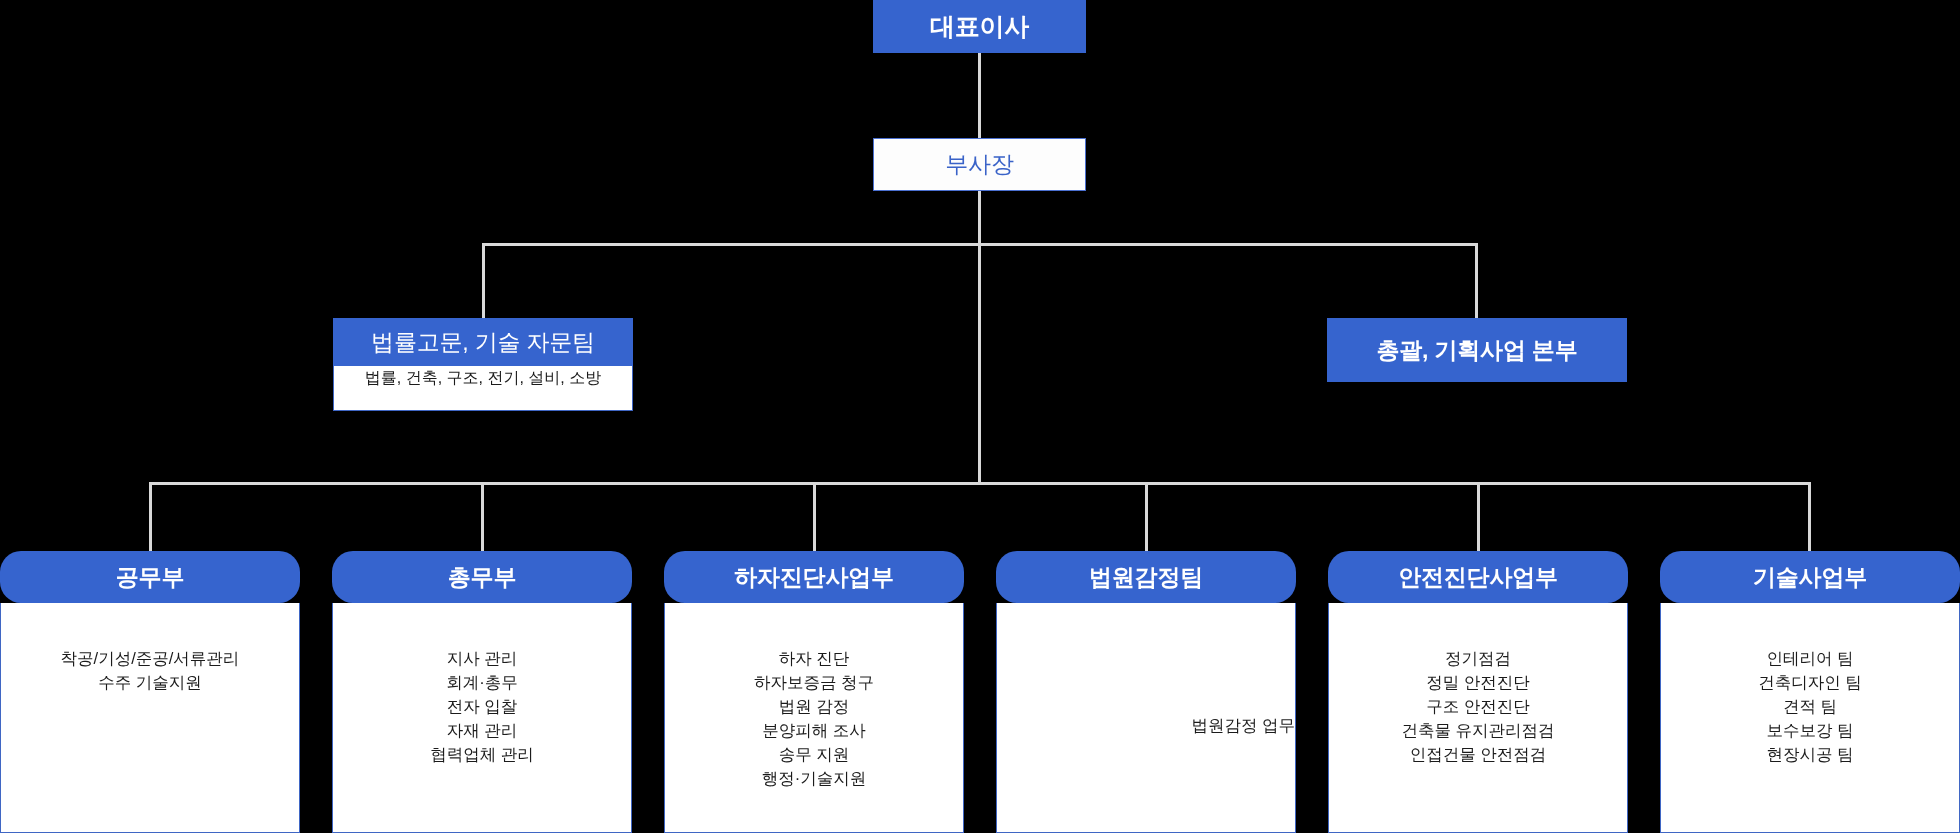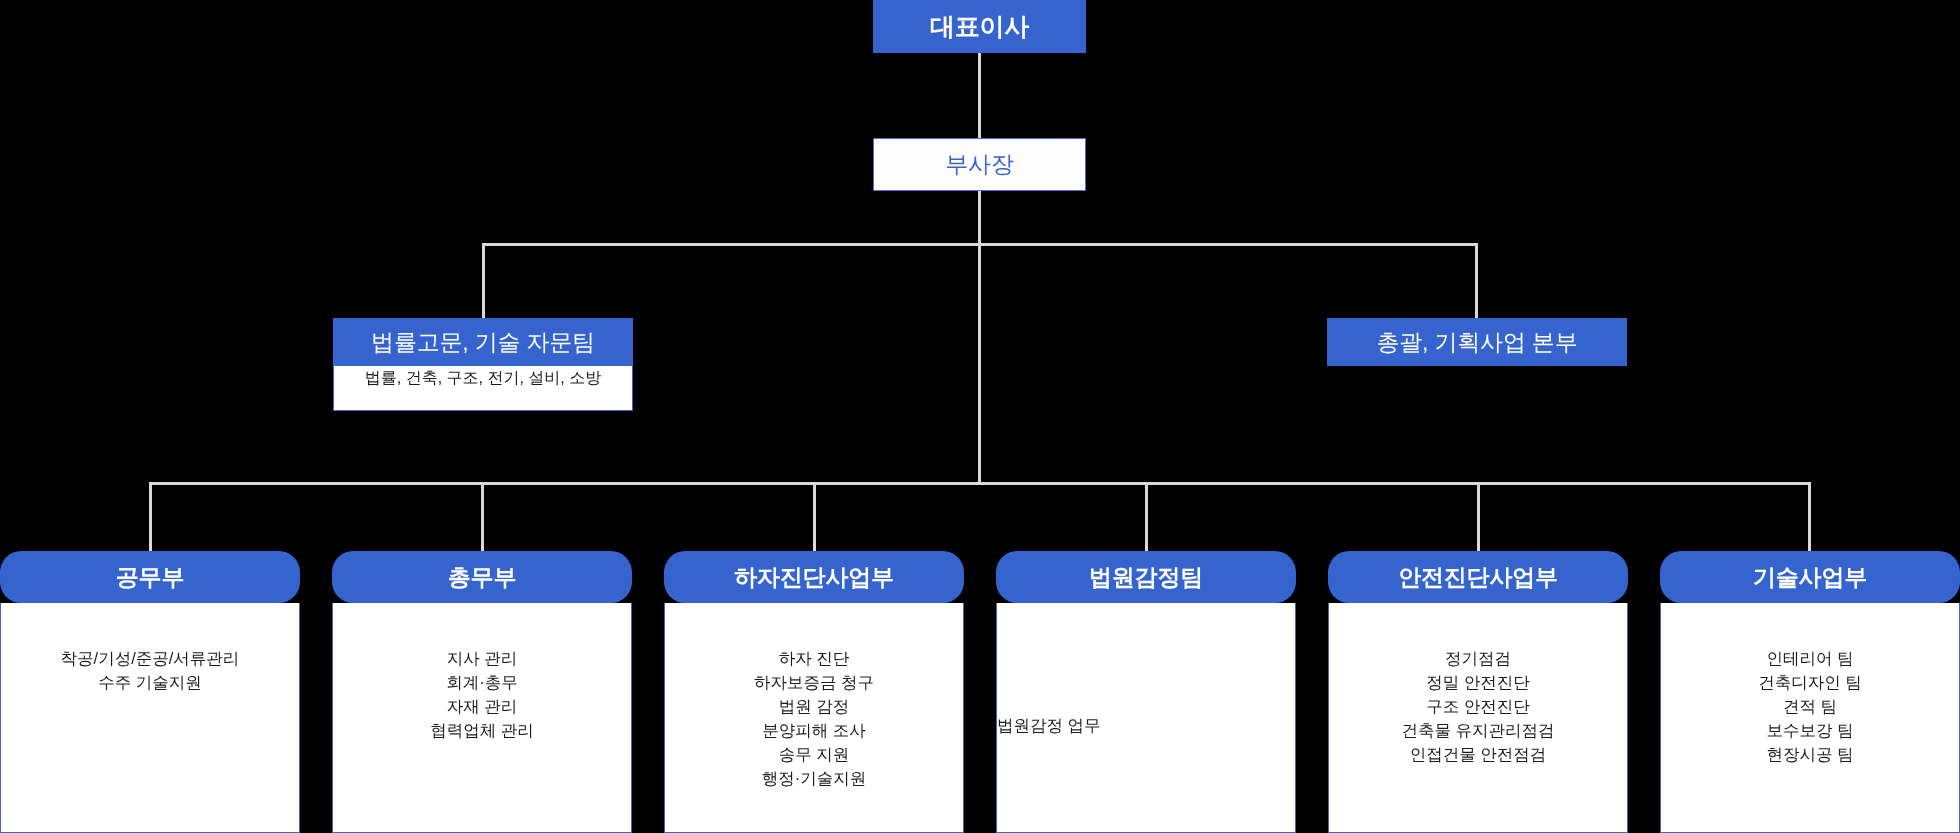--- a/index.html
+++ b/index.html
@@ -105,21 +105,21 @@
     display: flex;
     justify-content: center;
     font-size: 16px;
   }
 
   #node-hq {
     left: 1327px;
     top: 318px;
     width: 300px;
   }
-  #node-hq .node-head { height: 48px; font-weight: 400; }
+  #node-hq .node-head { height: 64px; font-weight: 700; }
 
   
   .dept {
     top: 551px;
     width: 300px;
     height: 282px;
   }
   .dept .node-head { height: 52px; border-radius: 21px; }
   .dept .node-body { height: 230px; }
 
@@ -128,21 +128,21 @@
   #dept-2 { left: 664px; }
   #dept-3 { left: 996px; }
   #dept-4 { left: 1328px; }
   #dept-5 { left: 1660px; }
 
   
   .dept.single .node-body {
     padding-top: 16px;
     display: flex;
     align-items: center;
-    justify-content: flex-start;
+    justify-content: flex-end;
   }
 </style>
 </head>
 <body>
 
 <div id="org-chart">
 
   <div class="line line-v" style="left:978px; top:53px; height:85px;"></div>
 
   <div class="line line-v" style="left:978px; top:191px; height:291px;"></div>
@@ -184,20 +184,21 @@
       <span class="row">착공/기성/준공/서류관리</span>
       <span class="row">수주 기술지원</span>
     </div>
   </div>
 
   <div class="node dept" id="dept-1">
     <div class="node-head">총무부</div>
     <div class="node-body">
       <span class="row">지사 관리</span>
       <span class="row">회계·총무</span>
+      <span class="row">전자 입찰</span>
       <span class="row">자재 관리</span>
       <span class="row">협력업체 관리</span>
     </div>
   </div>
 
   <div class="node dept" id="dept-2">
     <div class="node-head">하자진단사업부</div>
     <div class="node-body">
       <span class="row">하자 진단</span>
       <span class="row">하자보증금 청구</span>

